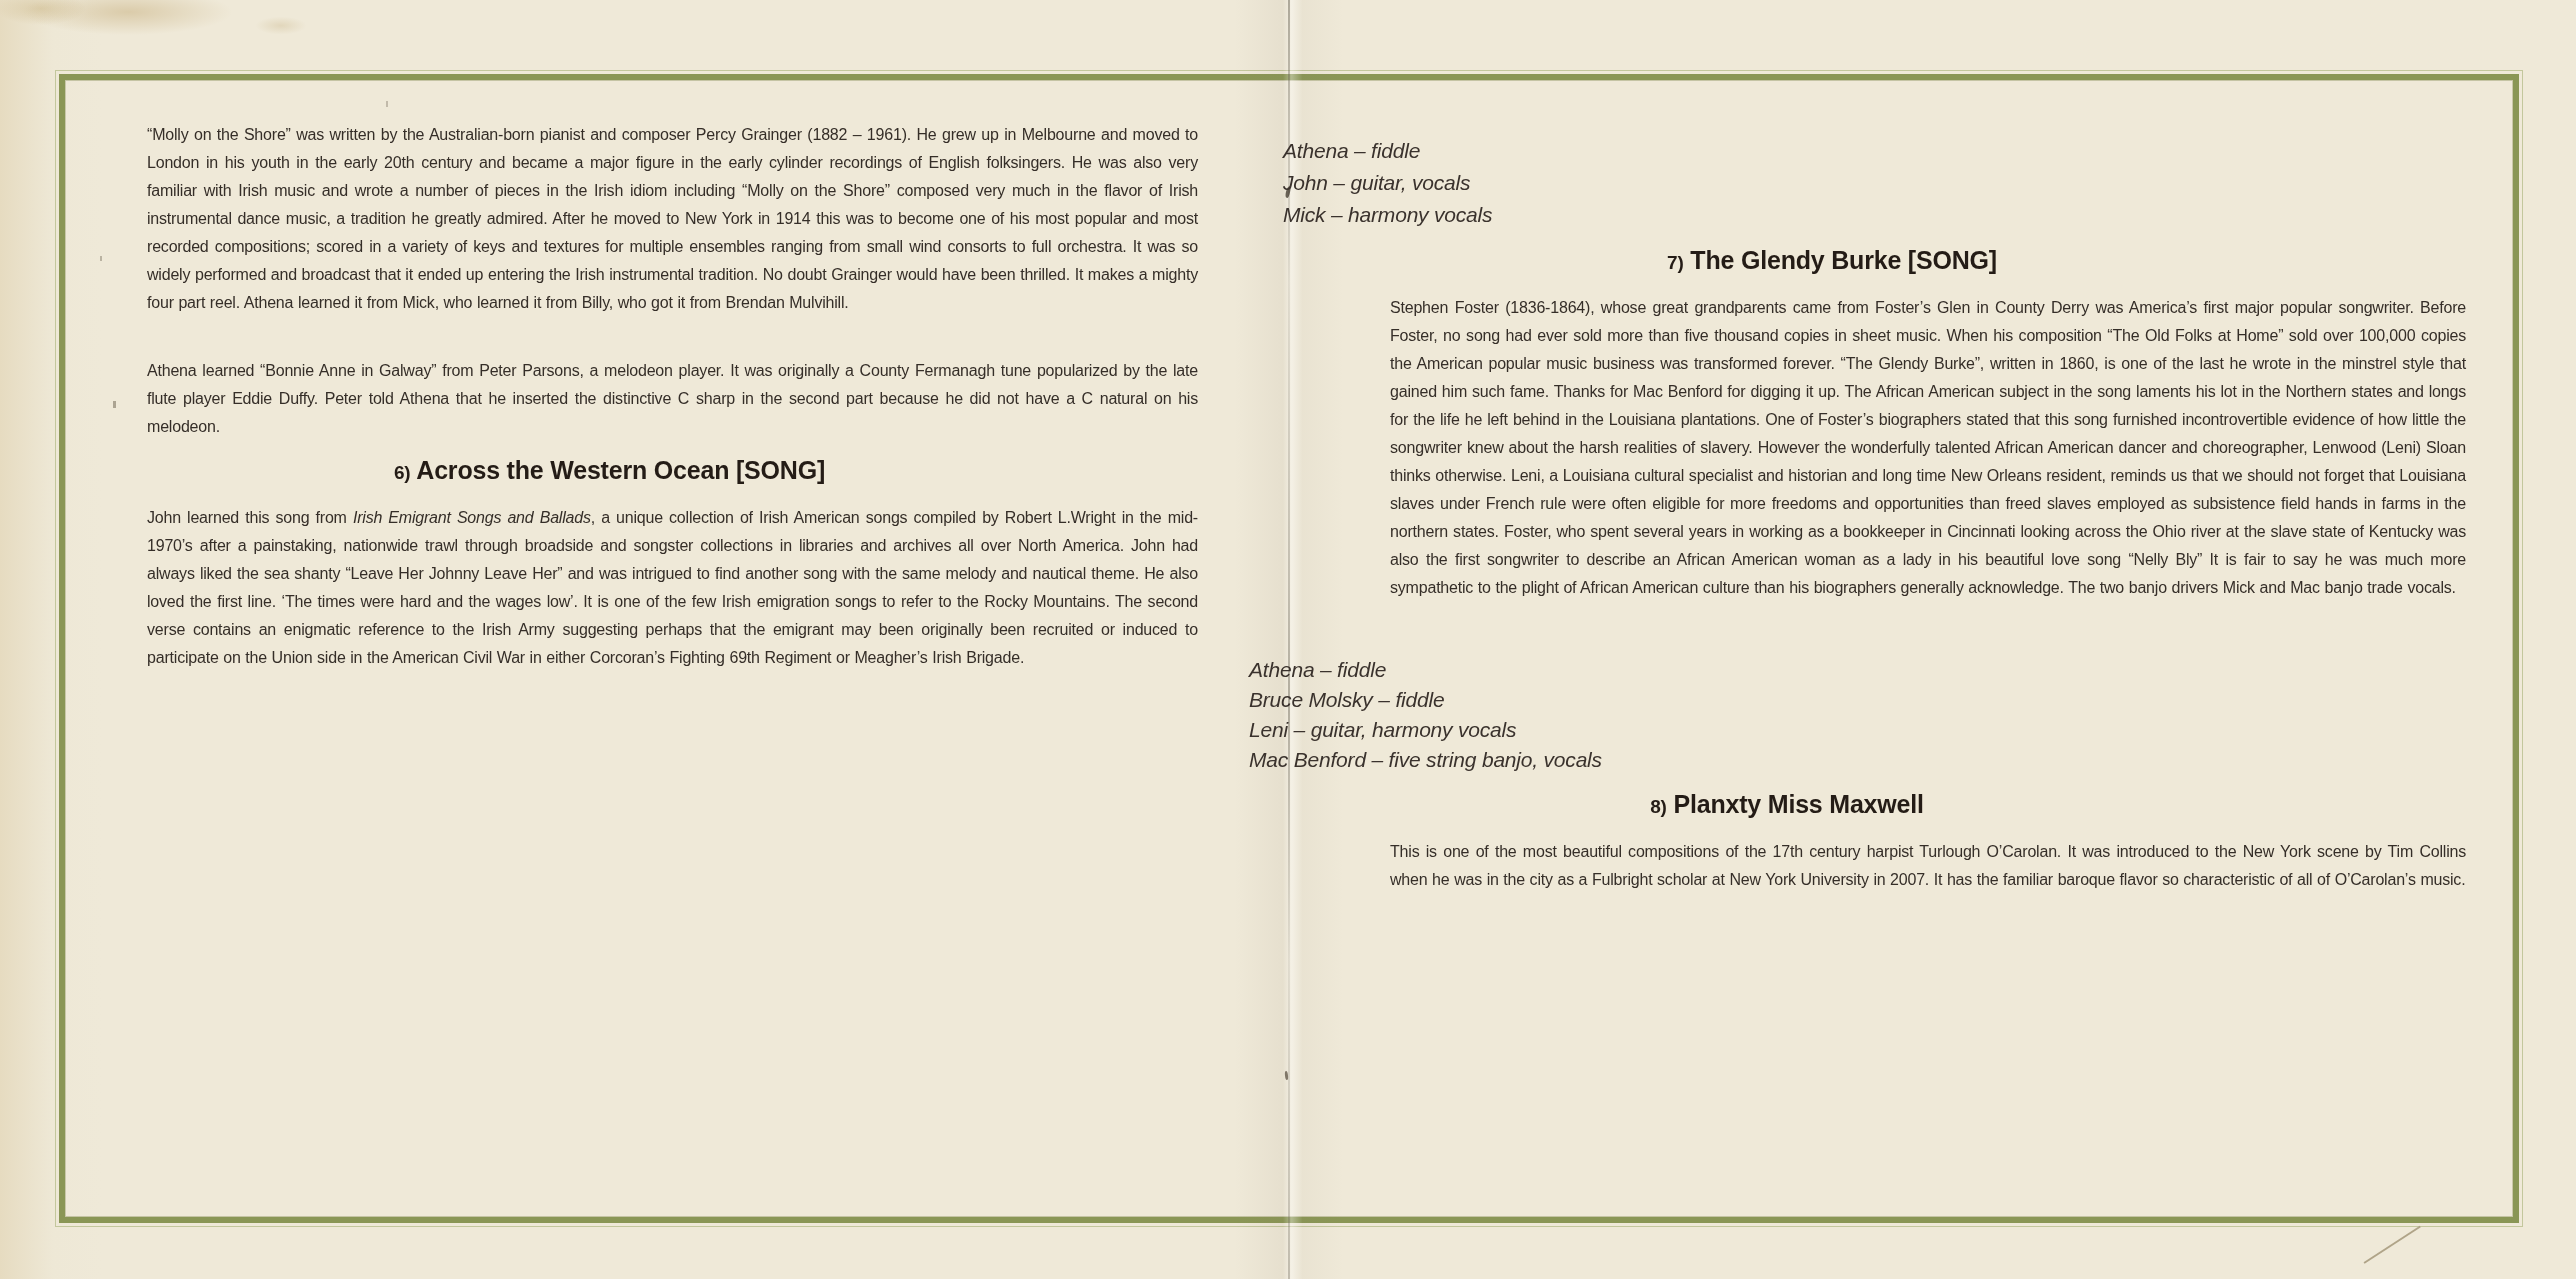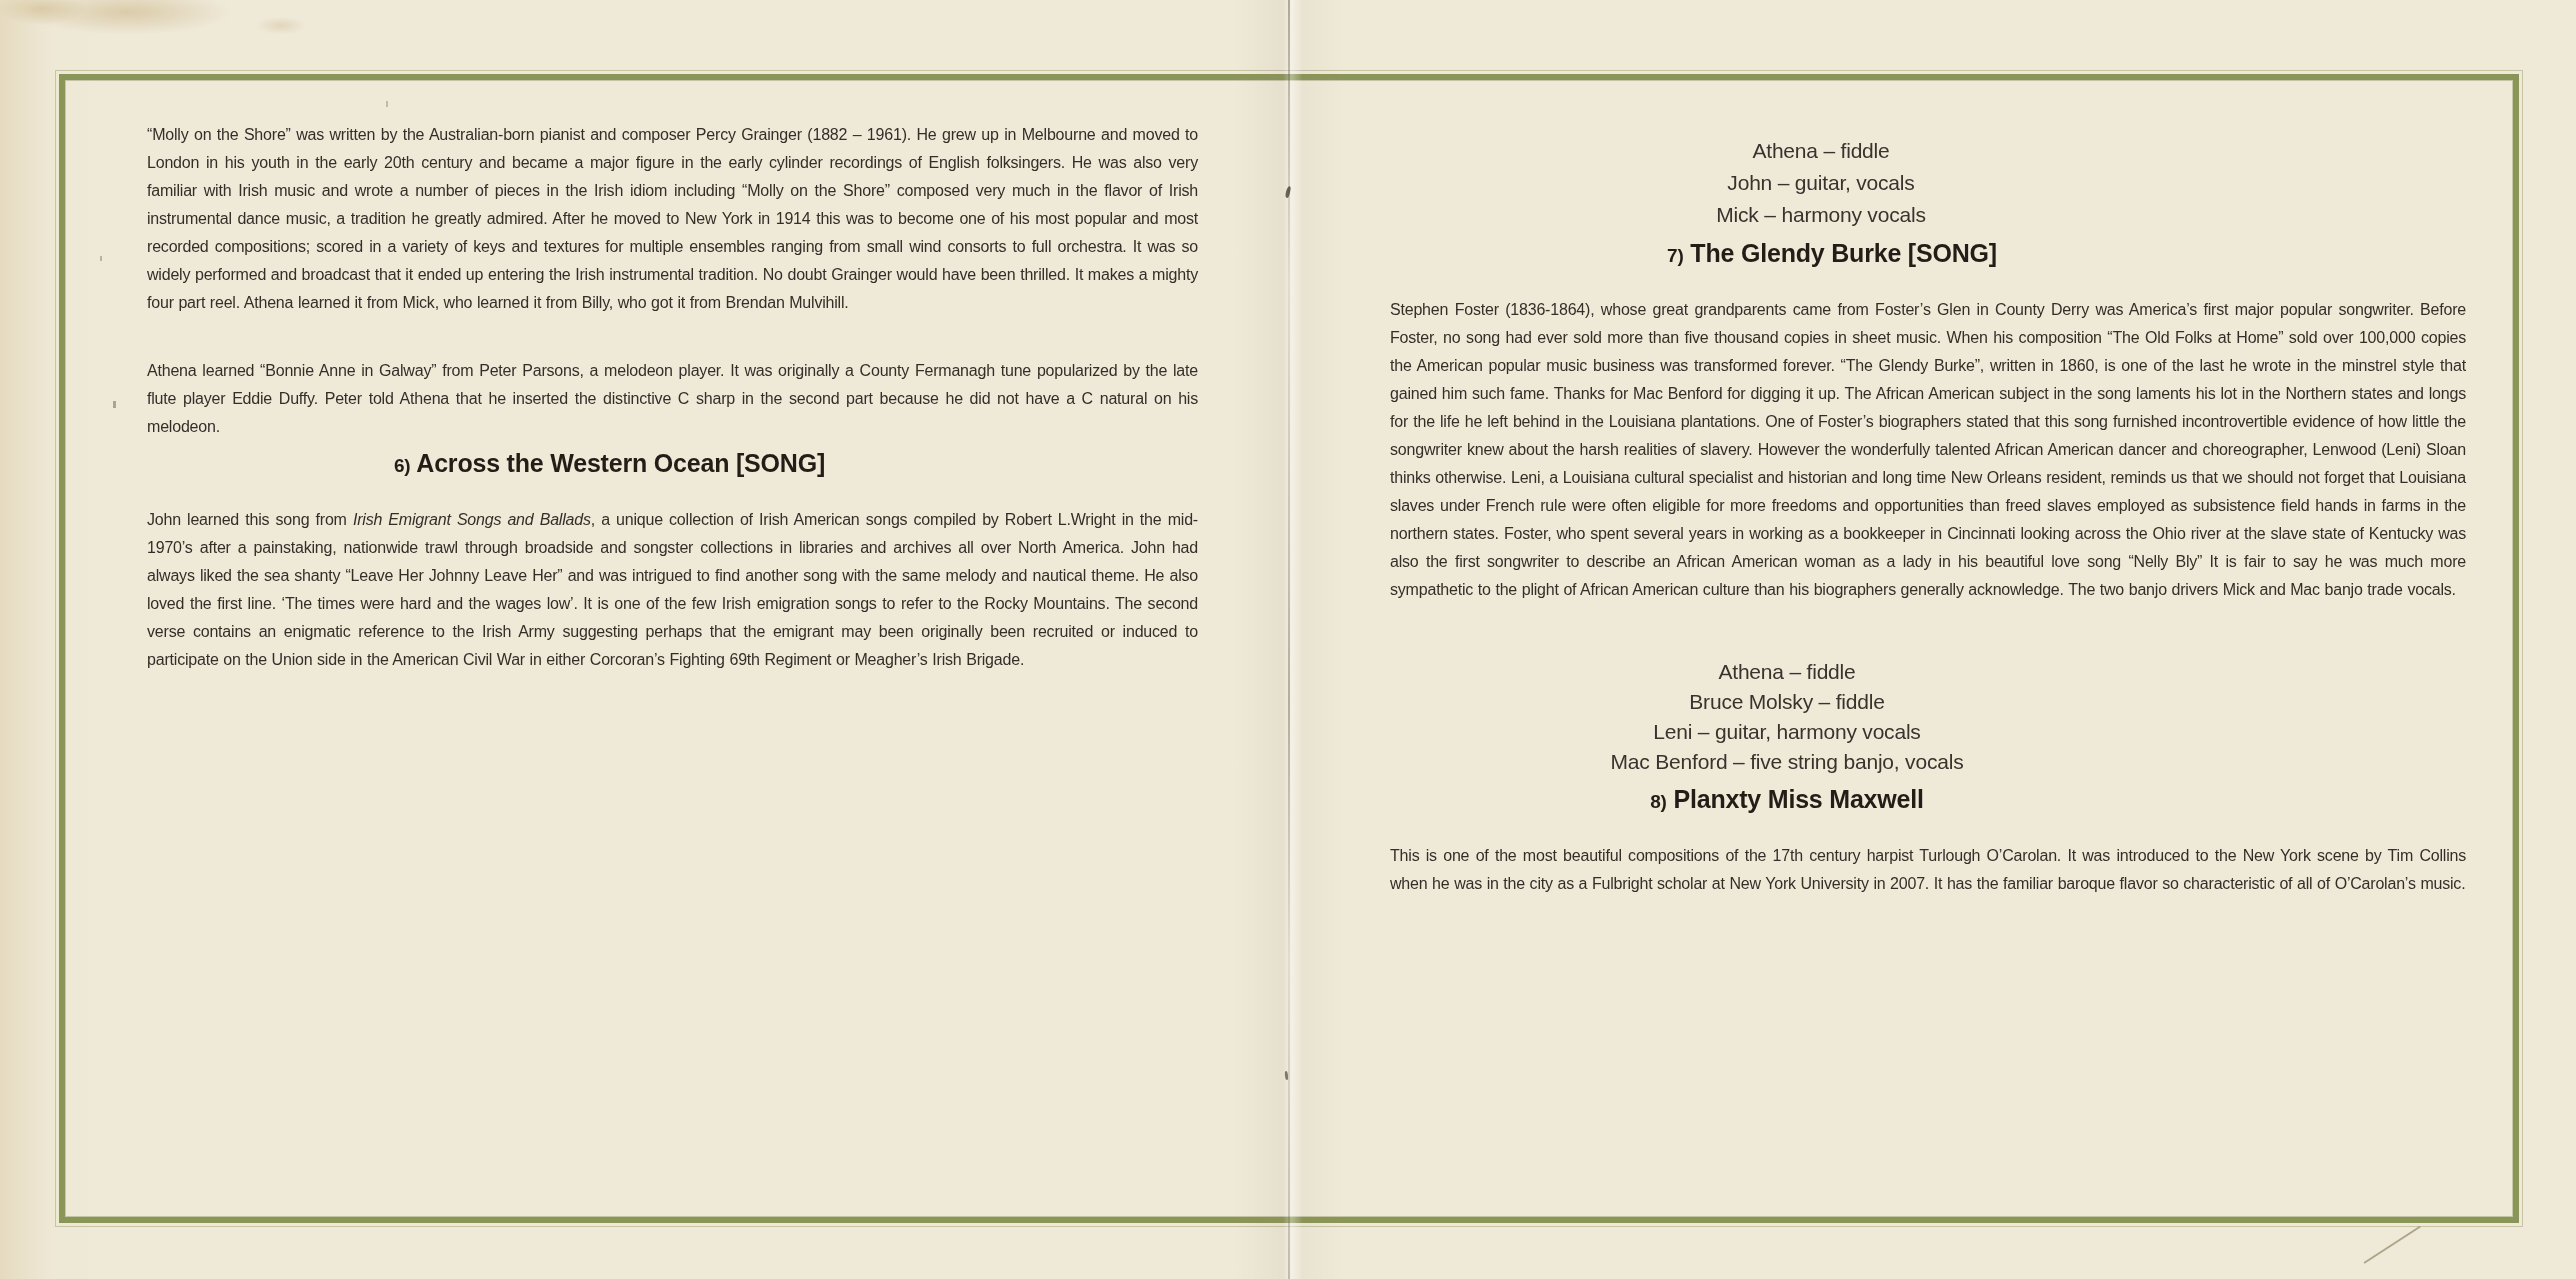--- a/index.html
+++ b/index.html
@@ -59,27 +59,27 @@
     letter-spacing:-0.2px;word-spacing:0.4px;color:#352e28;
   }
   .mt-para2{margin-top:40px;}
   .mt-credits{margin-top:53px;}
   .mt-heading{margin-top:25.6px;}
   .mt-body{margin-top:18px;}
   .mt-credits2{margin-top:53px;}
   .mt-heading2{margin-top:10.2px;}
 
   .credits{
-    position:relative;font-size:21px;line-height:32px;
-    color:#3a322d;text-align:center;letter-spacing:-0.2px;
+    position:relative;font-style:italic;font-size:21px;line-height:32px;
+    color:#3a322d;text-align:left;letter-spacing:-0.2px;
   }
   .credits-tight{line-height:30px;}
   .song-heading{
-    position:relative;margin:0;text-align:center;
-    font-size:25px;line-height:44px;font-weight:bold;color:#241c16;letter-spacing:-0.2px;
+    position:relative;margin:16px;text-align:center;
+    font-size:25px;line-height:27px;font-weight:bold;color:#241c16;letter-spacing:-0.2px;
   }
   .song-num{font-size:19px;font-weight:bold;}
   .shift-l{left:-63px;}
   .shift-r-a{left:-107px;}
   .shift-r-b{left:-96px;}
   .shift-r-c{left:-141px;}
 </style>
 </head>
 <body>
 

